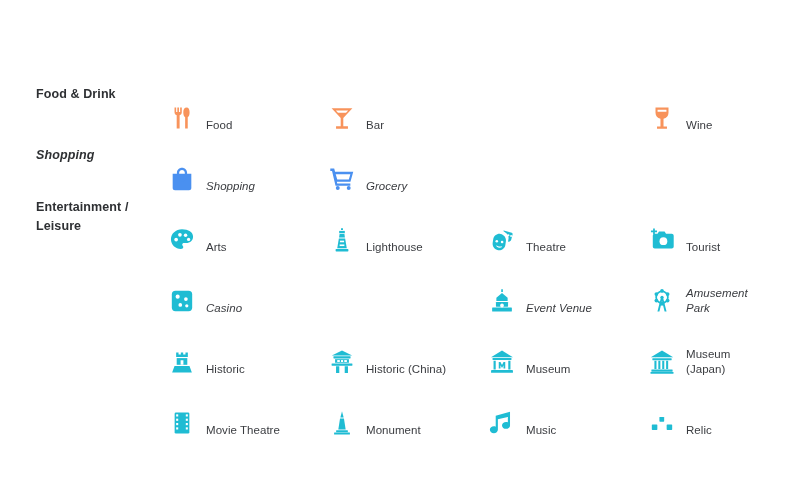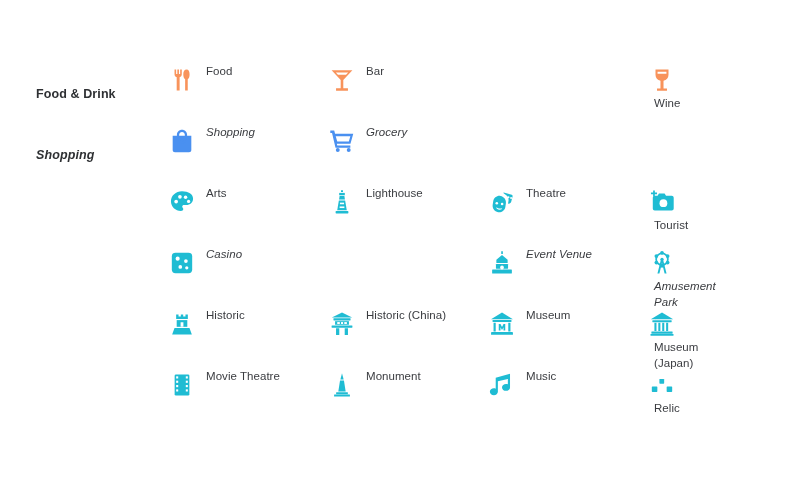--- a/index.html
+++ b/index.html
@@ -44,29 +44,29 @@
     font-size: 12.5px;
     font-weight: bold;
     color: #2e3033;
     line-height: 1.5;
     letter-spacing: 0.1px;
   }
 
   
   .item {
     position: absolute;
-    top: 0;
+    top: 9px;
     height: 61px;
     display: flex;
-    align-items: flex-start;
+    align-items: flex-end;
   }
   .item.c0 { left: 166px; width: 155px; }
   .item.c1 { left: 326px; width: 155px; }
   .item.c2 { left: 486px; width: 155px; }
-  .item.c3 { left: 646px; width: 150px; flex-direction: column; }
+  .item.c3 { left: 646px; width: 150px; }
 
   .icon-wrap {
     width: 32px;
     height: 32px;
     flex: 0 0 32px;
     display: flex;
     align-items: center;
     justify-content: center;
   }
   .icon-wrap svg {
@@ -132,20 +132,22 @@
           <svg viewBox="0 0 24 24" xmlns="http://www.w3.org/2000/svg" aria-hidden="true">
             <path fill="#4A90F0" d="M1.2 2.4h3.6l.8 3h16.8l-2.6 9.1H7.2l.4 1.6h12.1v2.1H6L2.8 4.5H1.2V2.4zm5 5.1 1.4 5h10.7l1.4-5H6.2z"></path>
             <circle fill="#4A90F0" cx="8.1" cy="20.3" r="1.8"></circle>
             <circle fill="#4A90F0" cx="18.2" cy="20.3" r="1.8"></circle>
           </svg>
         </span>
         <span class="item-label">Grocery</span>
       </div>
     </div>
     <div class="legend-row" style="top: 186px;">
+      <div class="cat-label" style="white-space: pre-line;">Entertainment /
+Leisure</div>
       <div class="item c0">
         <span class="icon-wrap">
           <svg viewBox="0 0 24 24" xmlns="http://www.w3.org/2000/svg" aria-hidden="true">
             <path fill="#1FBCD3" d="M12 2.1C6.3 2.1 1.8 6.1 1.8 11.4c0 5.1 4.1 8.9 9.2 8.9 1.3 0 2.2-.7 2.2-1.8 0-.5-.2-.9-.6-1.3-.3-.3-.4-.6-.4-1 0-.8.7-1.4 1.6-1.4h1.9c4 0 6.5-2.4 6.5-6 0-3.9-4.3-6.7-10.2-6.7z"></path>
             <circle fill="#fff" cx="6.6" cy="11.6" r="1.7"></circle>
             <circle fill="#fff" cx="10.1" cy="7.2" r="1.7"></circle>
             <circle fill="#fff" cx="15.3" cy="7.6" r="1.6"></circle>
             <circle fill="#fff" cx="18.1" cy="11.5" r="1.5"></circle>
           </svg>
         </span>

